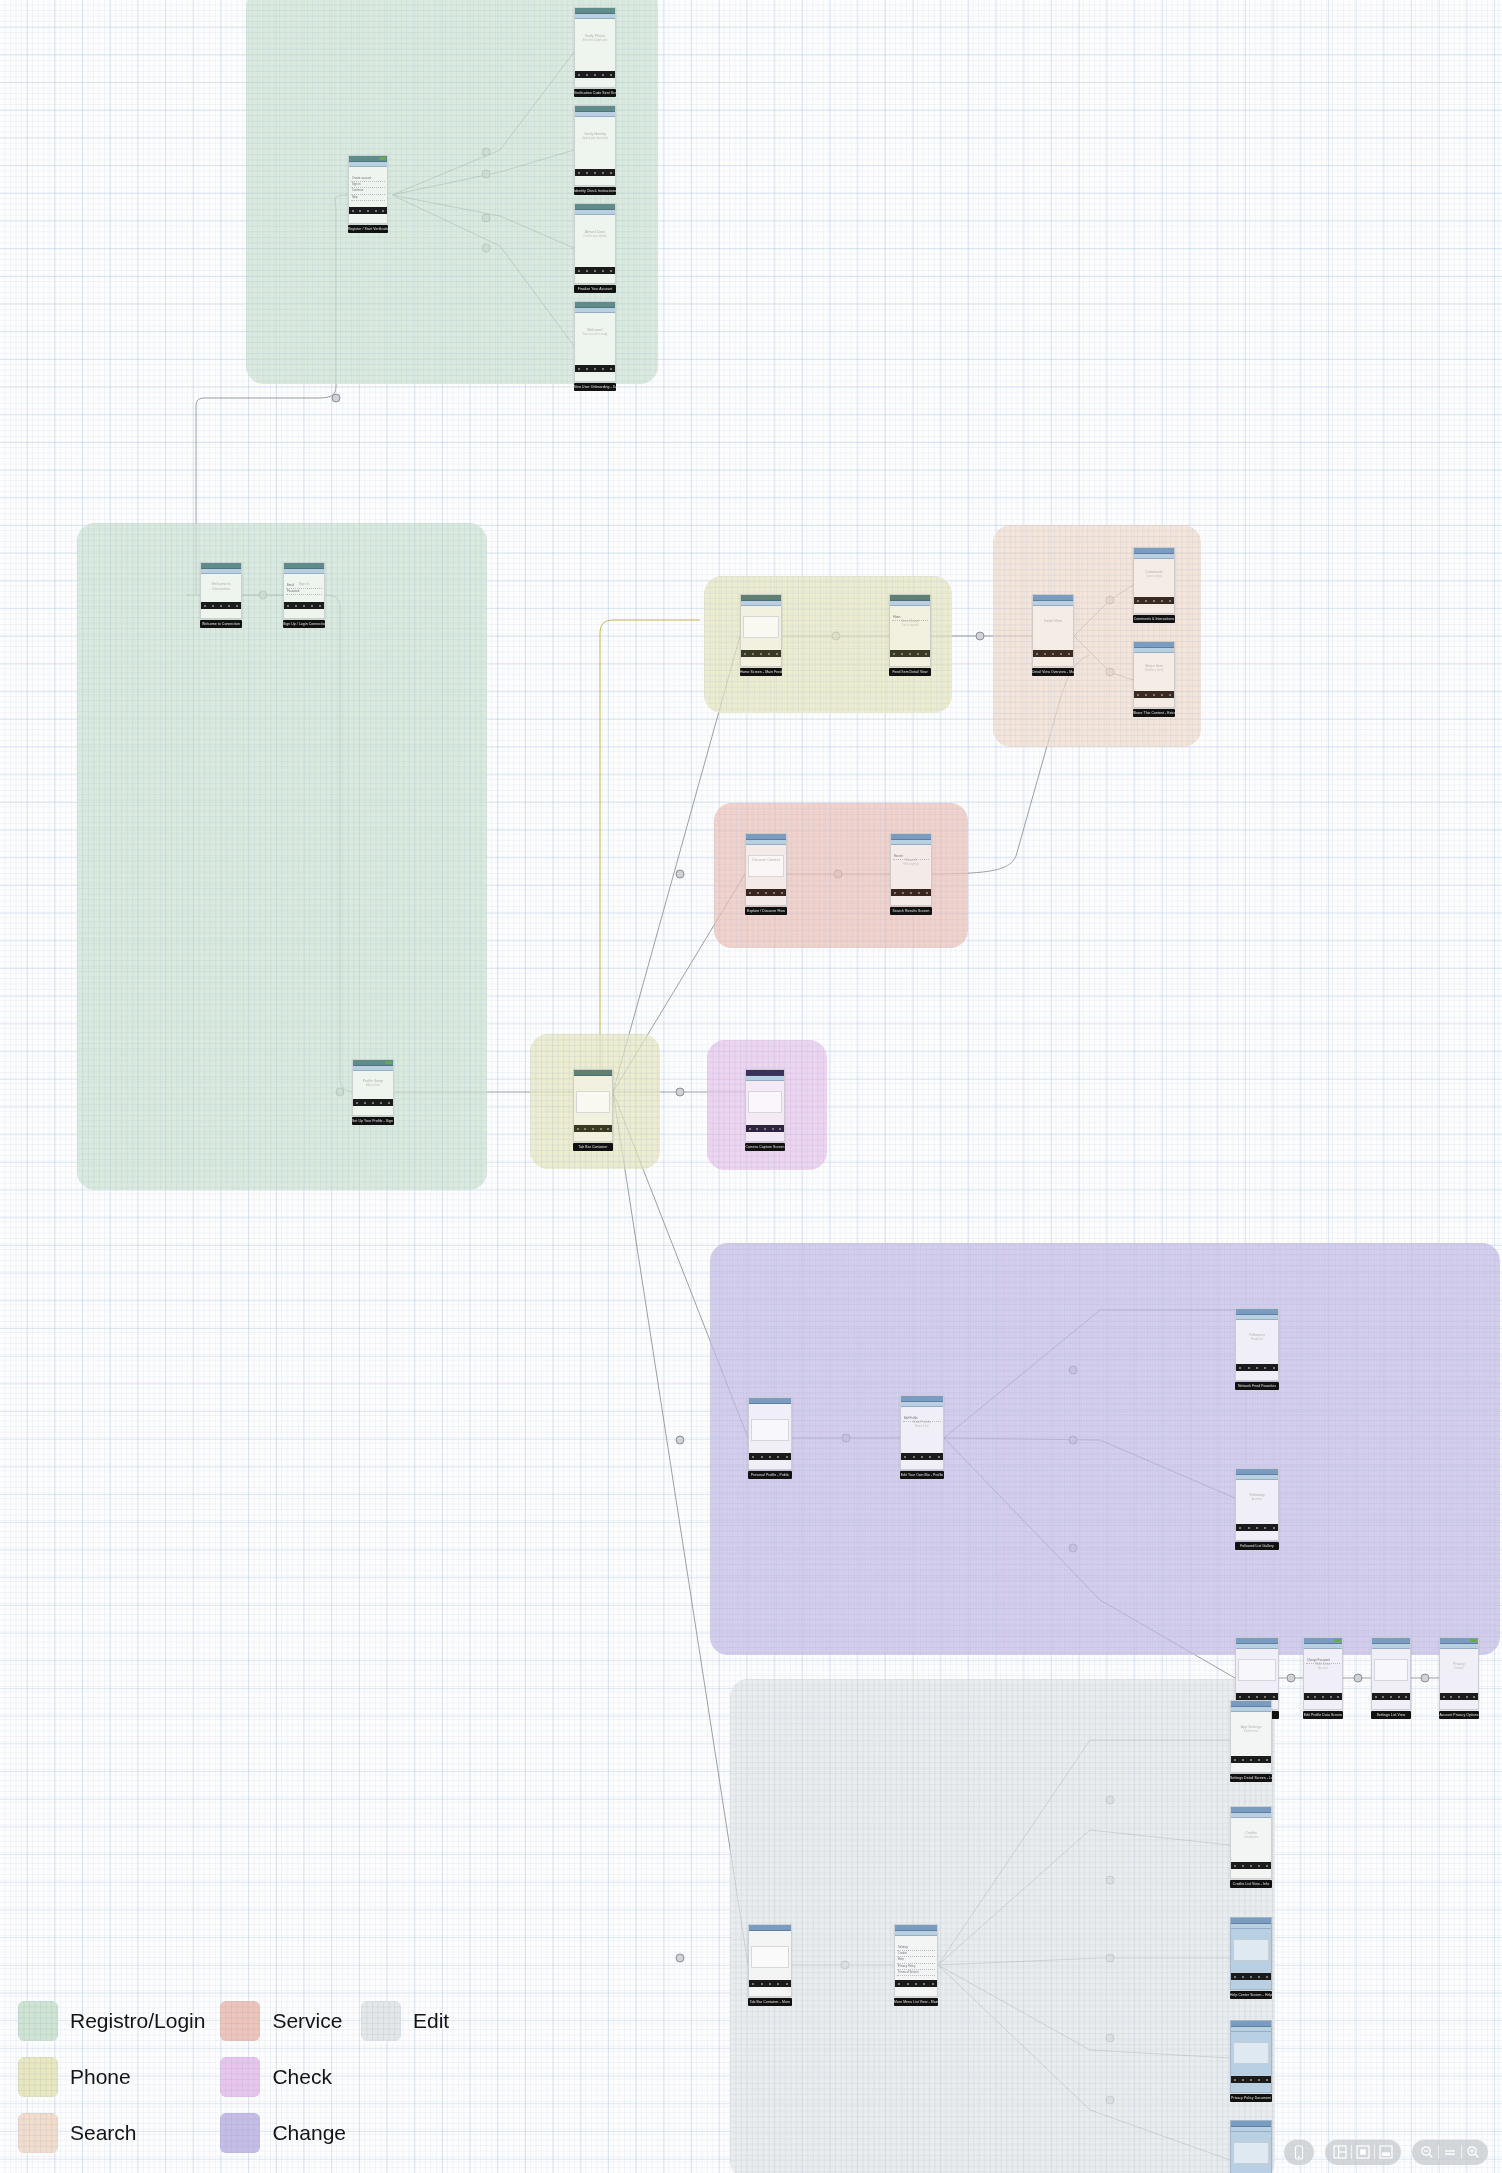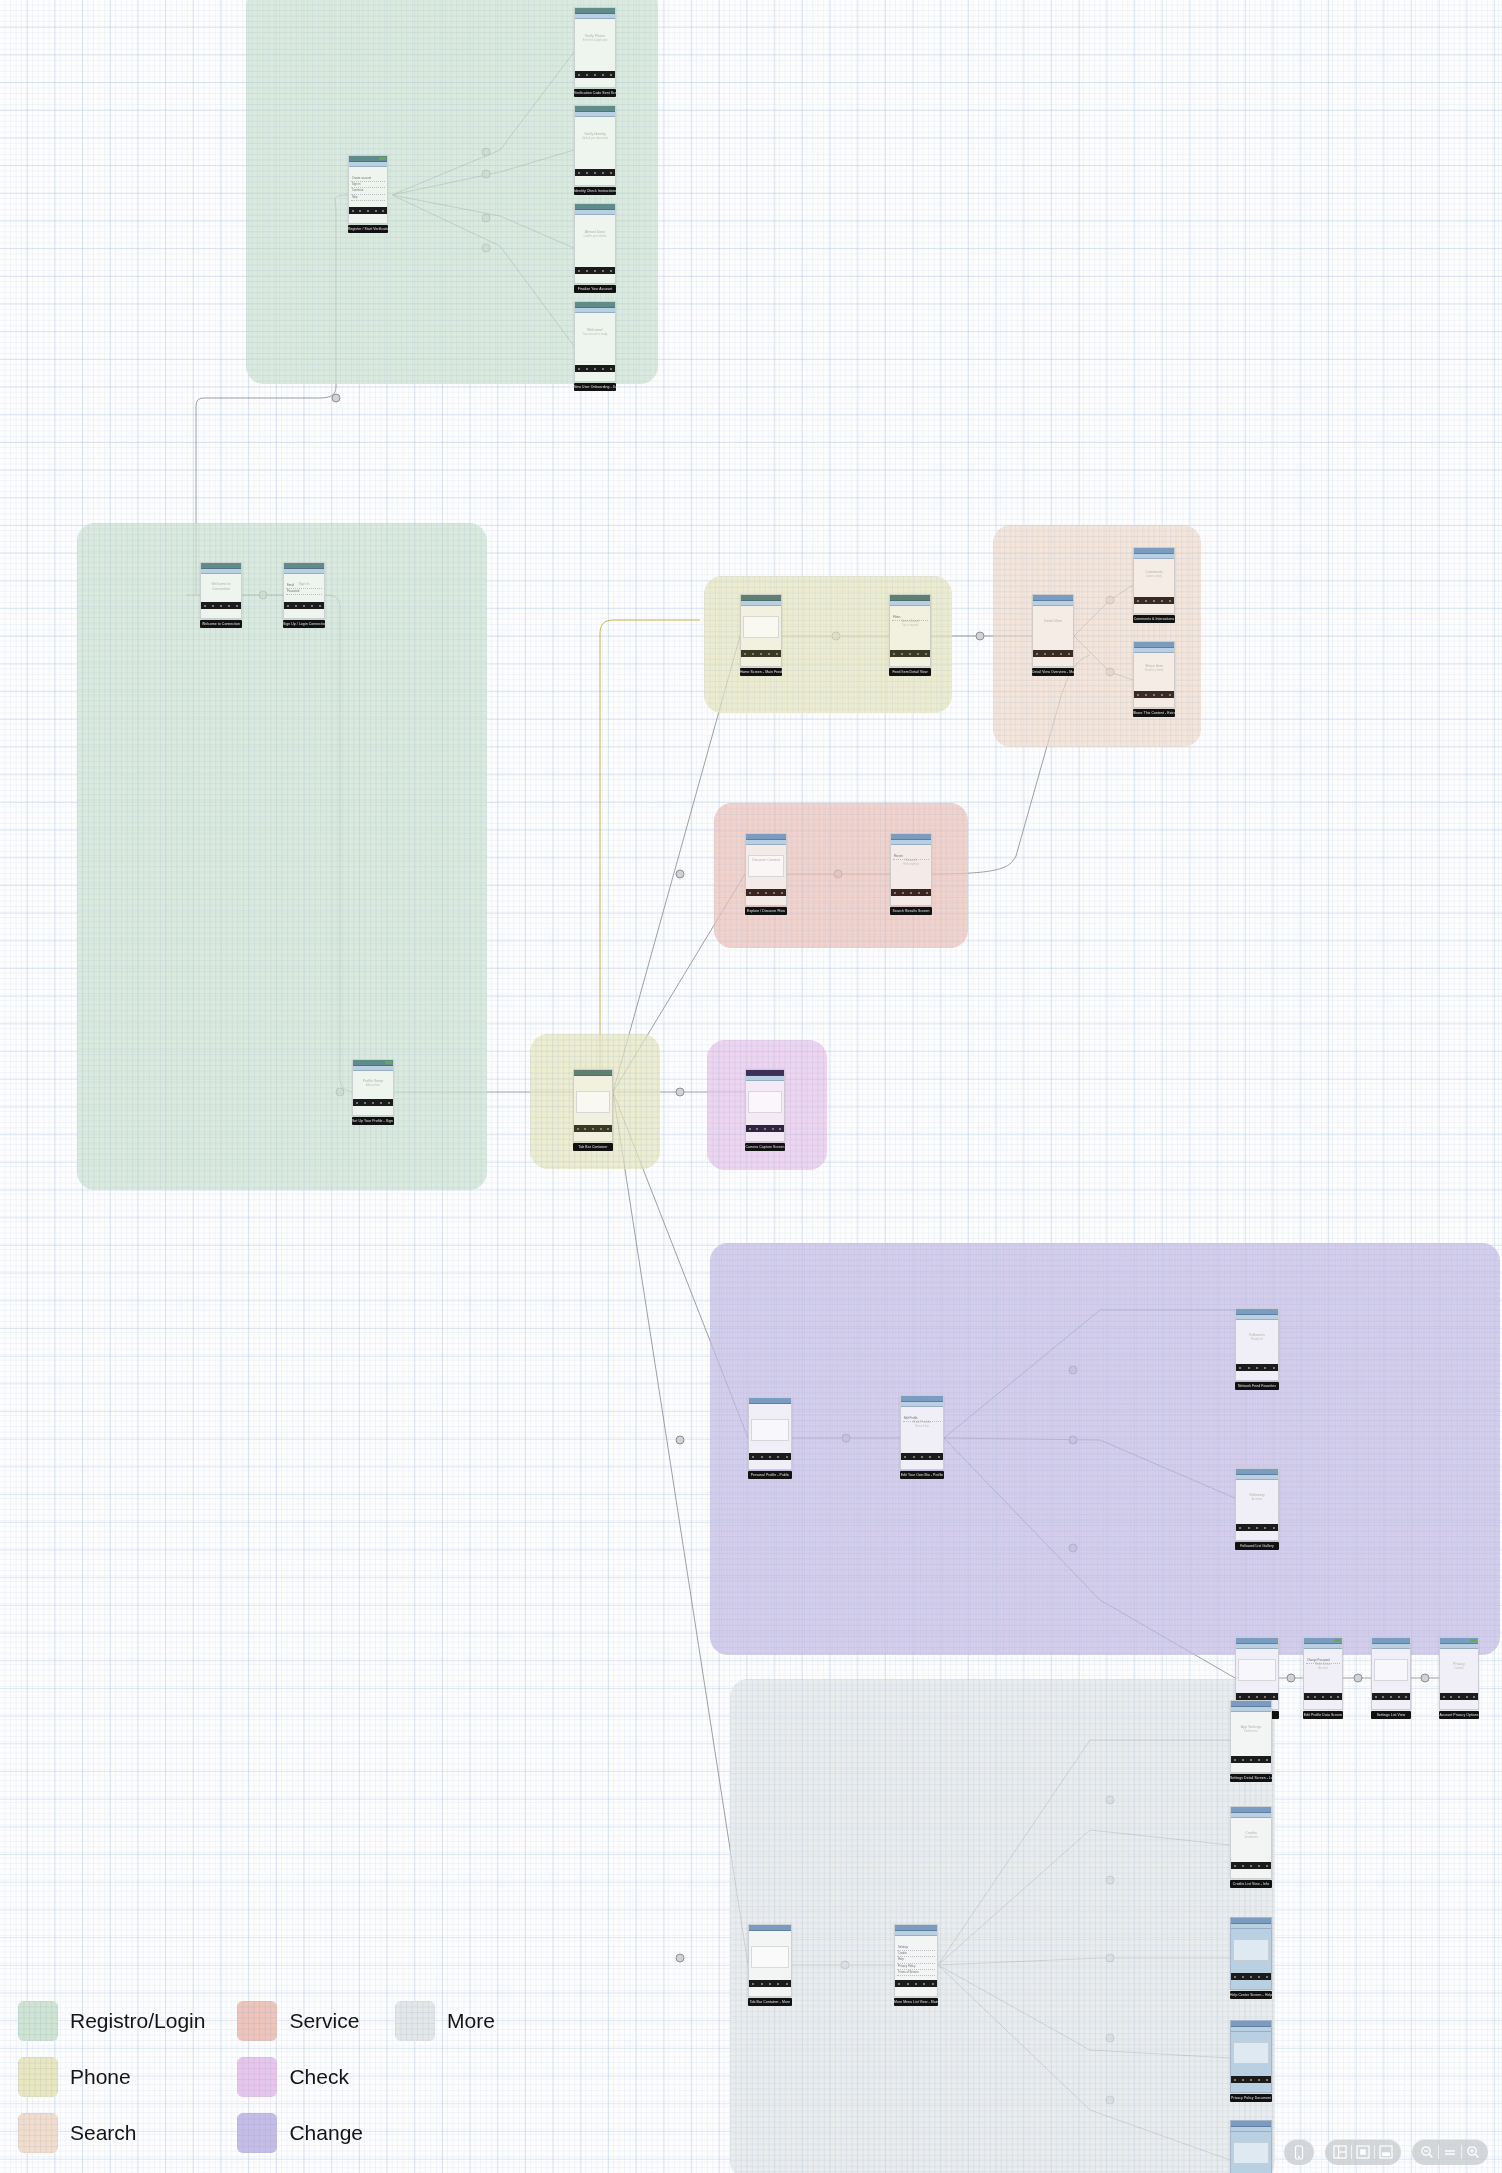--- a/index.html
+++ b/index.html
@@ -81,21 +81,21 @@
   .tint-yellow .topbar{background:#5f7f72;}
   .tint-yellow .tabbar{background:#3a3a22;}
   .tint-peach  .tabbar{background:#3a2a22;}
   .tint-pink   .tabbar{background:#3a2420;}
   .tint-violet .topbar{background:#3b3158;}
   .tint-violet .tabbar{background:#2e2440;}
   .tint-green  .topbar{background:#5f8b8b;}
 
   
   #legend{position:absolute;left:18px;bottom:20px;display:grid;
-    grid-template-columns:repeat(3,auto);gap:16px 32px;align-items:center;}
+    grid-template-columns:repeat(3,auto);gap:16px 15px;align-items:center;}
   .lg{display:flex;align-items:center;gap:12px;}
   .lg .sw{width:40px;height:40px;border-radius:6px;position:relative;}
   .lg .sw::after{content:"";position:absolute;inset:0;border-radius:6px;
     background-image:
       linear-gradient(to right, rgba(120,150,190,.14) 1px, transparent 1px),
       linear-gradient(to bottom, rgba(120,150,190,.14) 1px, transparent 1px);
     background-size:5.54px 5.54px;}
   .lg .lb{font-size:21px;color:#141414;white-space:nowrap;}
 
   
@@ -904,21 +904,21 @@
     <div class="lg">
       <span class="sw" style="background:#cfe4d3"></span>
       <span class="lb">Registro/Login</span>
     </div>
     <div class="lg">
       <span class="sw" style="background:#eec4bb"></span>
       <span class="lb">Service</span>
     </div>
     <div class="lg">
       <span class="sw" style="background:#e4e7e8"></span>
-      <span class="lb">More</span>
+      <span class="lb">Edit</span>
     </div>
 
     <div class="lg">
       <span class="sw" style="background:#e8e7c0"></span>
       <span class="lb">Phone</span>
     </div>
     <div class="lg">
       <span class="sw" style="background:#e8c6ec"></span>
       <span class="lb">Check</span>
     </div>

